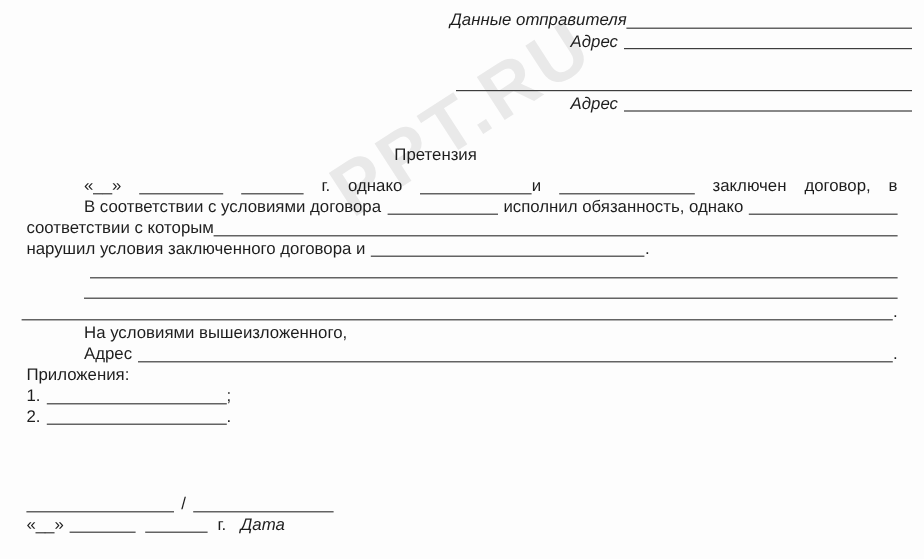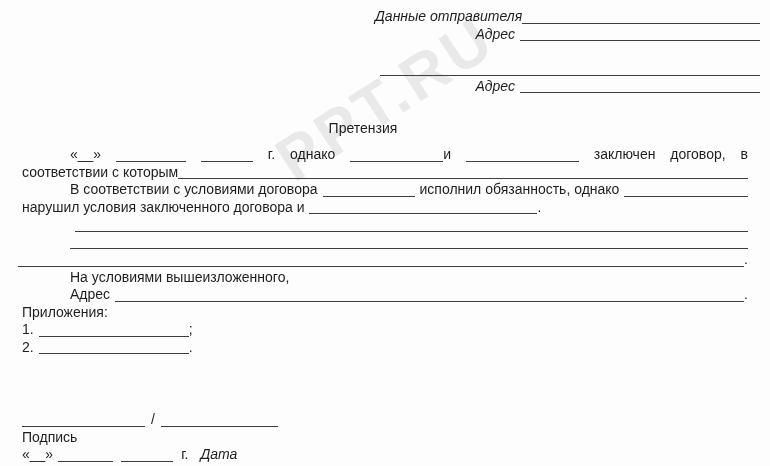--- a/index.html
+++ b/index.html
@@ -75,30 +75,30 @@
       <div class="glue">
         <div class="bl" style="width:93px"></div>
         <span class="t">и</span>
       </div>
       <div class="bl" style="width:113px"></div>
       <span class="t">заключен</span>
       <span class="t">договор,</span>
       <span class="t">в</span>
     </div>
 
-    <div class="row">
-      <span class="t">соответствии с которым</span>
-      <div class="bl fill"></div>
-    </div>
-
     <div class="row indent">
       <span class="t">В соответствии с условиями договора</span>
       <div class="bl ml5" style="width:92px"></div>
       <span class="t ml5">исполнил обязанность, однако</span>
       <div class="bl fill ml5"></div>
+    </div>
+
+    <div class="row">
+      <span class="t">соответствии с которым</span>
+      <div class="bl fill"></div>
     </div>
     <div class="row">
       <span class="t">нарушил условия заключенного договора и</span>
       <div class="bl ml5" style="width:228px"></div>
       <span class="t">.</span>
     </div>
 
     <div class="row indent">
       <div class="bl fill ml5"></div>
     </div>
@@ -135,23 +135,20 @@
 
   </div>
 
   <div class="sig">
     <div class="row">
       <div class="bl" style="width:123px"></div>
       <span class="t" style="margin:0 6px">/</span>
       <div class="bl" style="width:117px"></div>
     </div>
     <div class="row">
-      <span class="t">Подпись</span>
-    </div>
-    <div class="row">
       <span class="t">«__»</span>
       <div class="bl ml5" style="width:55px"></div>
       <div class="bl ml8" style="width:52px"></div>
       <span class="t ml8">г.</span>
       <span class="t ml12">Дата</span>
     </div>
   </div>
 
 </div>
 

